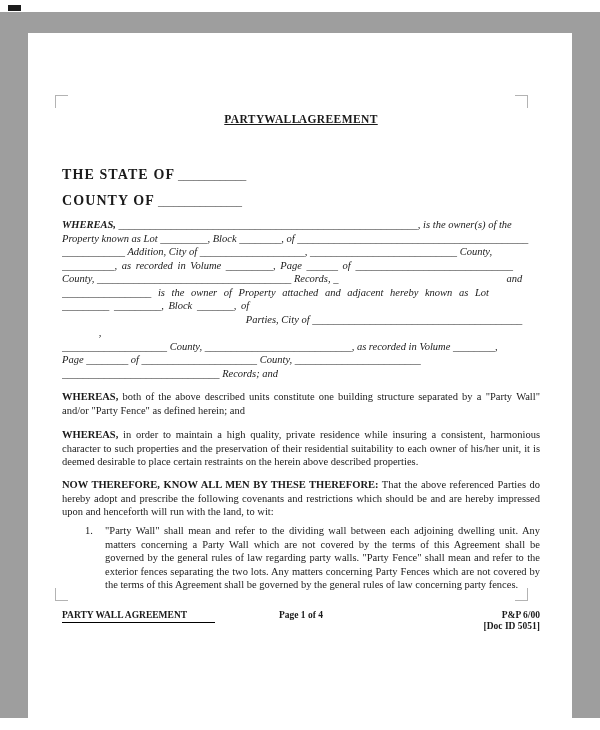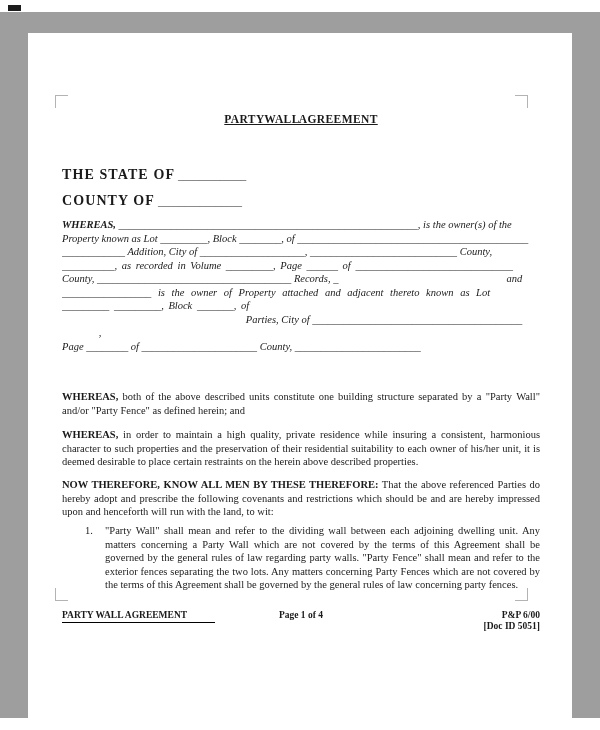--- a/index.html
+++ b/index.html
@@ -68,25 +68,27 @@
   <div class="block county">
     <span class="caps">COUNTY OF</span><span class="blank-u">________________</span>
   </div>
 
   <div class="block p1">
     <div class="pline"><span class="b">WHEREAS,</span><span> _________________________________________________________, is the owner(s) of the</span></div>
     <div class="pline">Property known as Lot _________, Block ________, of ____________________________________________</div>
     <div class="pline">____________ Addition, City of ____________________, ____________________________ County,</div>
     <div class="pline ws2">__________, as recorded in Volume _________, Page ______ of ______________________________</div>
     <div class="pline">County, _____________________________________ Records, _                                                                and</div>
-    <div class="pline ws4">_________________ is the owner of Property attached and adjacent thereto known as Lot</div>
+    <div class="pline ws4">_________________ is the owner of Property attached and adjacent hereby known as Lot</div>
     <div class="pline ws2">_________ _________, Block _______, of</div>
     <div class="pline">                                                                      Parties, City of ________________________________________</div>
     <div class="pline">              ,</div>
+    <div class="pline">____________________ County, ____________________________, as recorded in Volume ________,</div>
     <div class="pline">Page ________ of ______________________ County, ________________________</div>
+    <div class="pline">______________________________ Records; and</div>
   </div>
 
   <div class="block para p2">
     <span class="b">WHEREAS,</span><span> both of the above described units constitute one building structure separated by a "Party Wall" and/or "Party Fence" as defined herein; and</span>
   </div>
 
   <div class="block para p3">
     <span class="b">WHEREAS,</span><span> in order to maintain a high quality, private residence while insuring a consistent, harmonious character to such properties and the preservation of their residential suitability to each owner of his/her unit, it is deemed desirable to place certain restraints on the herein above described properties.</span>
   </div>
 

